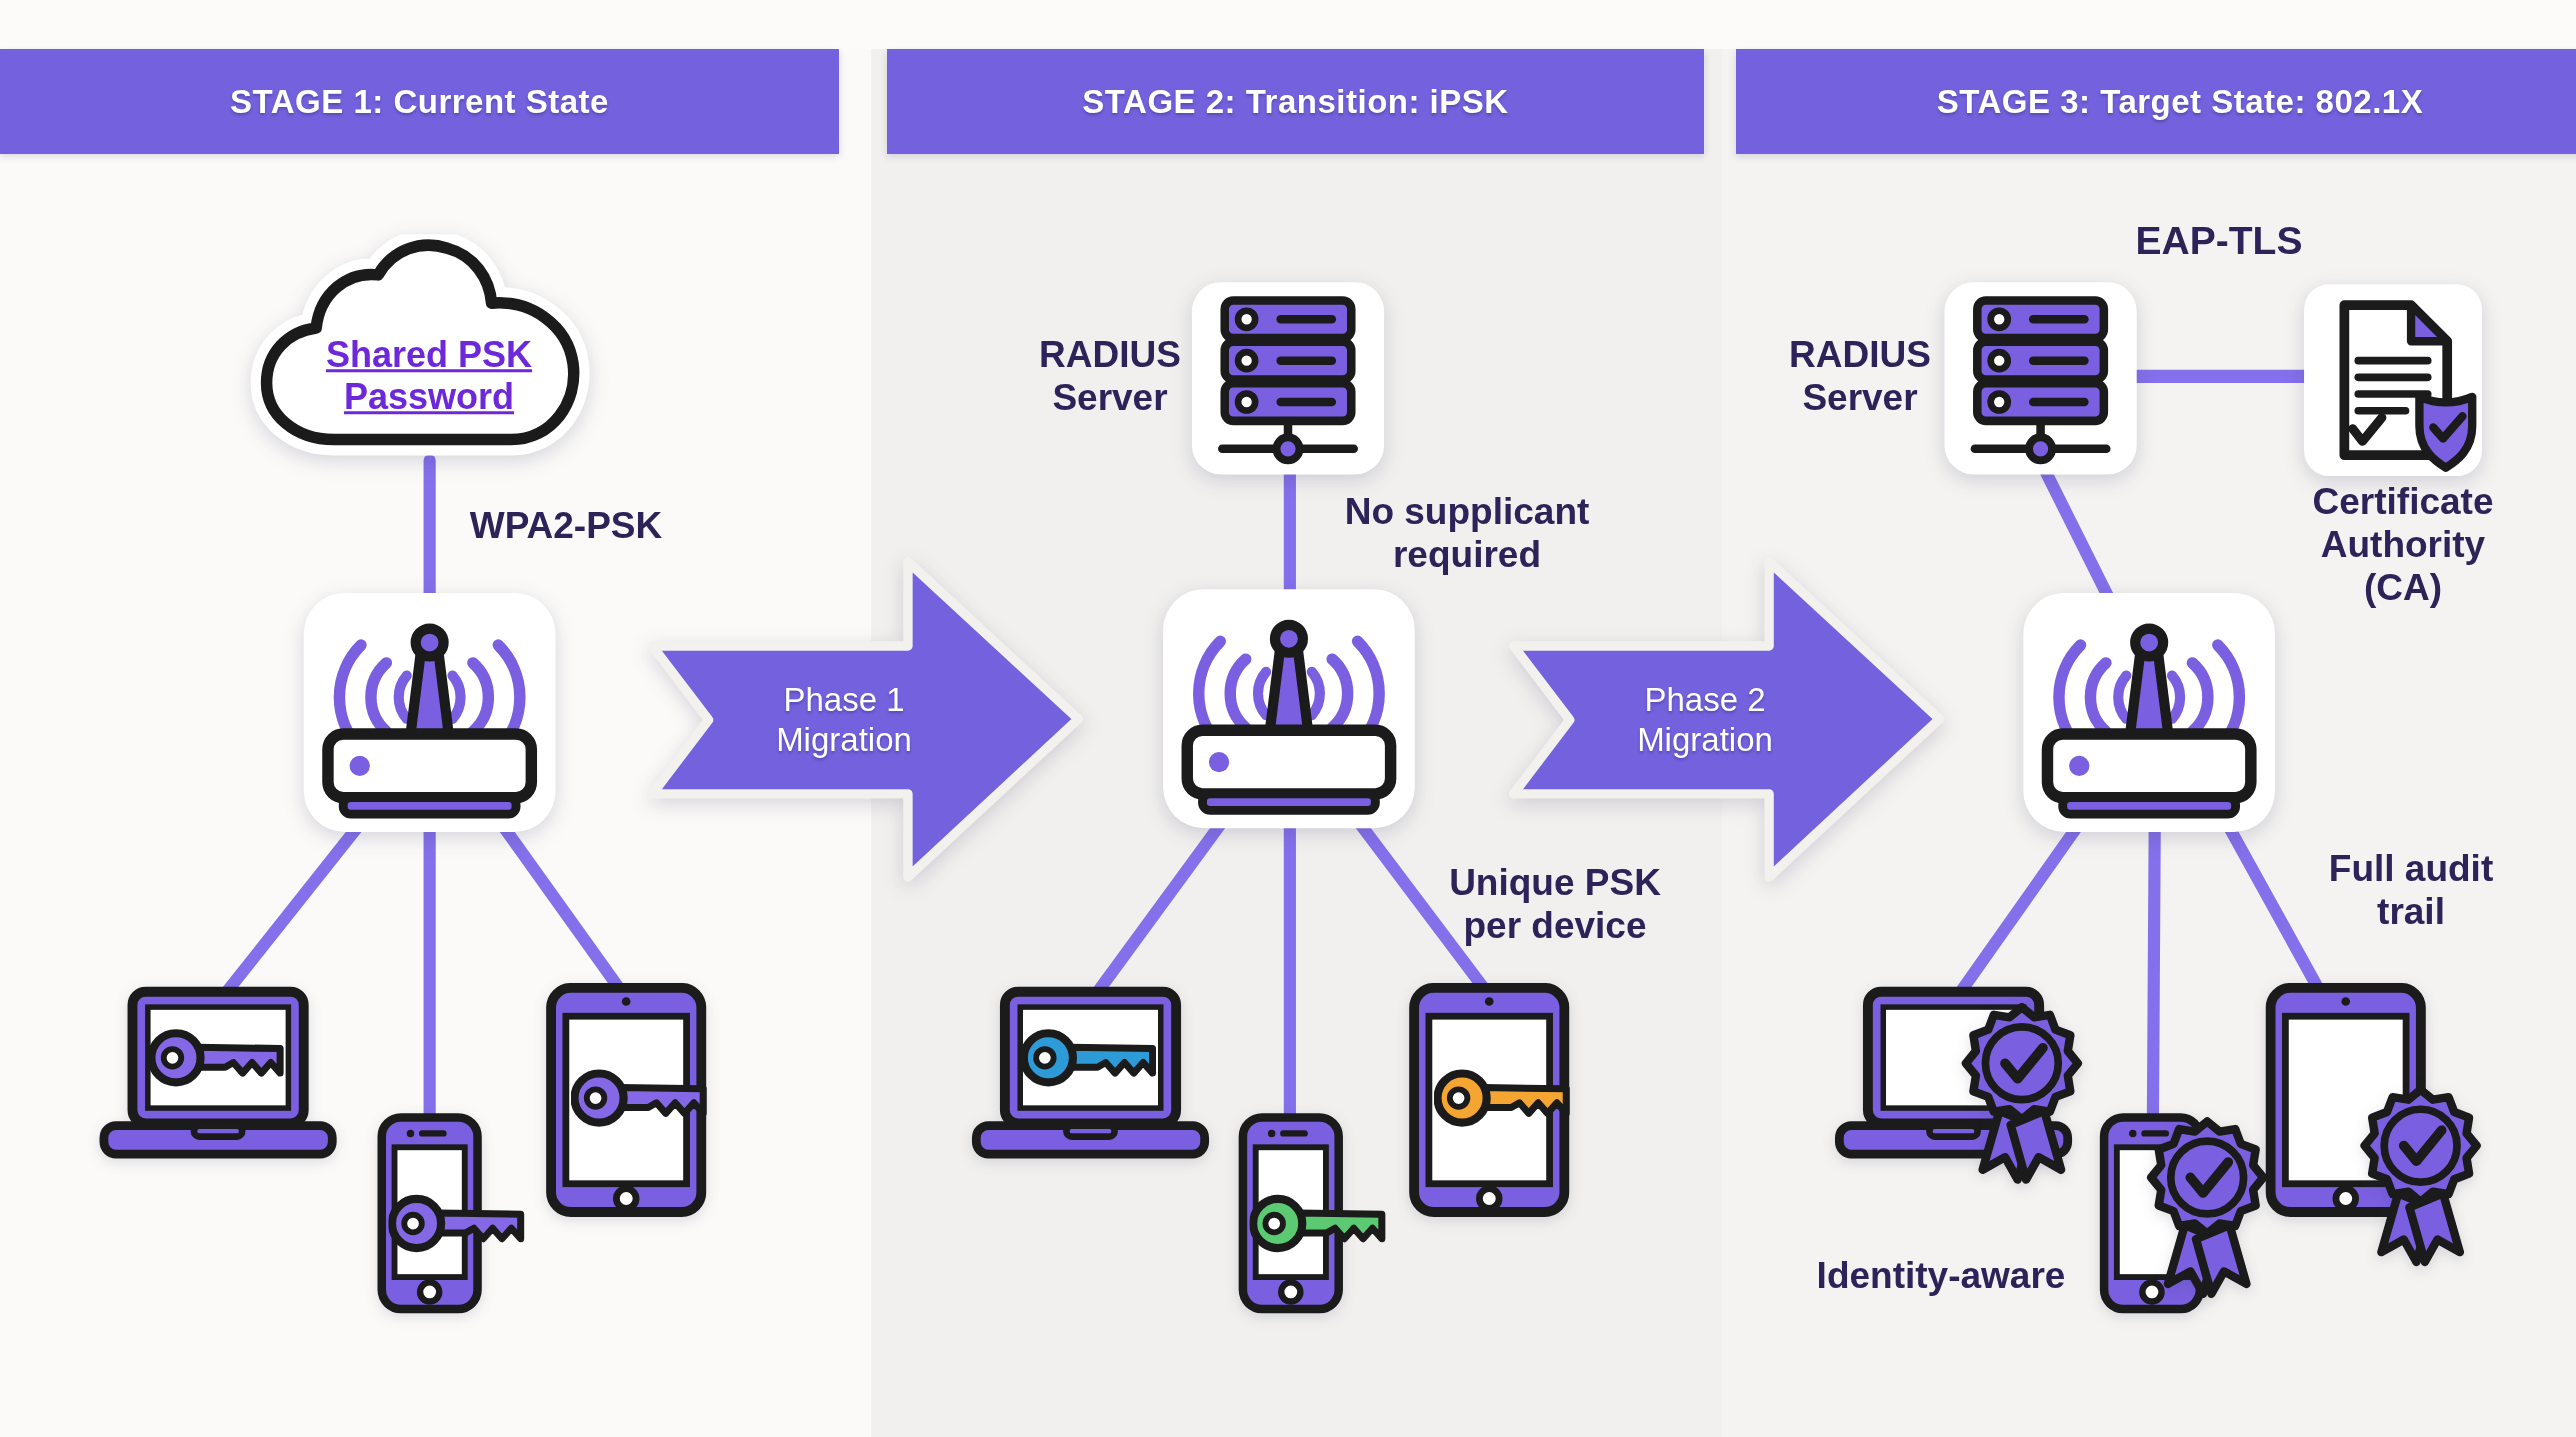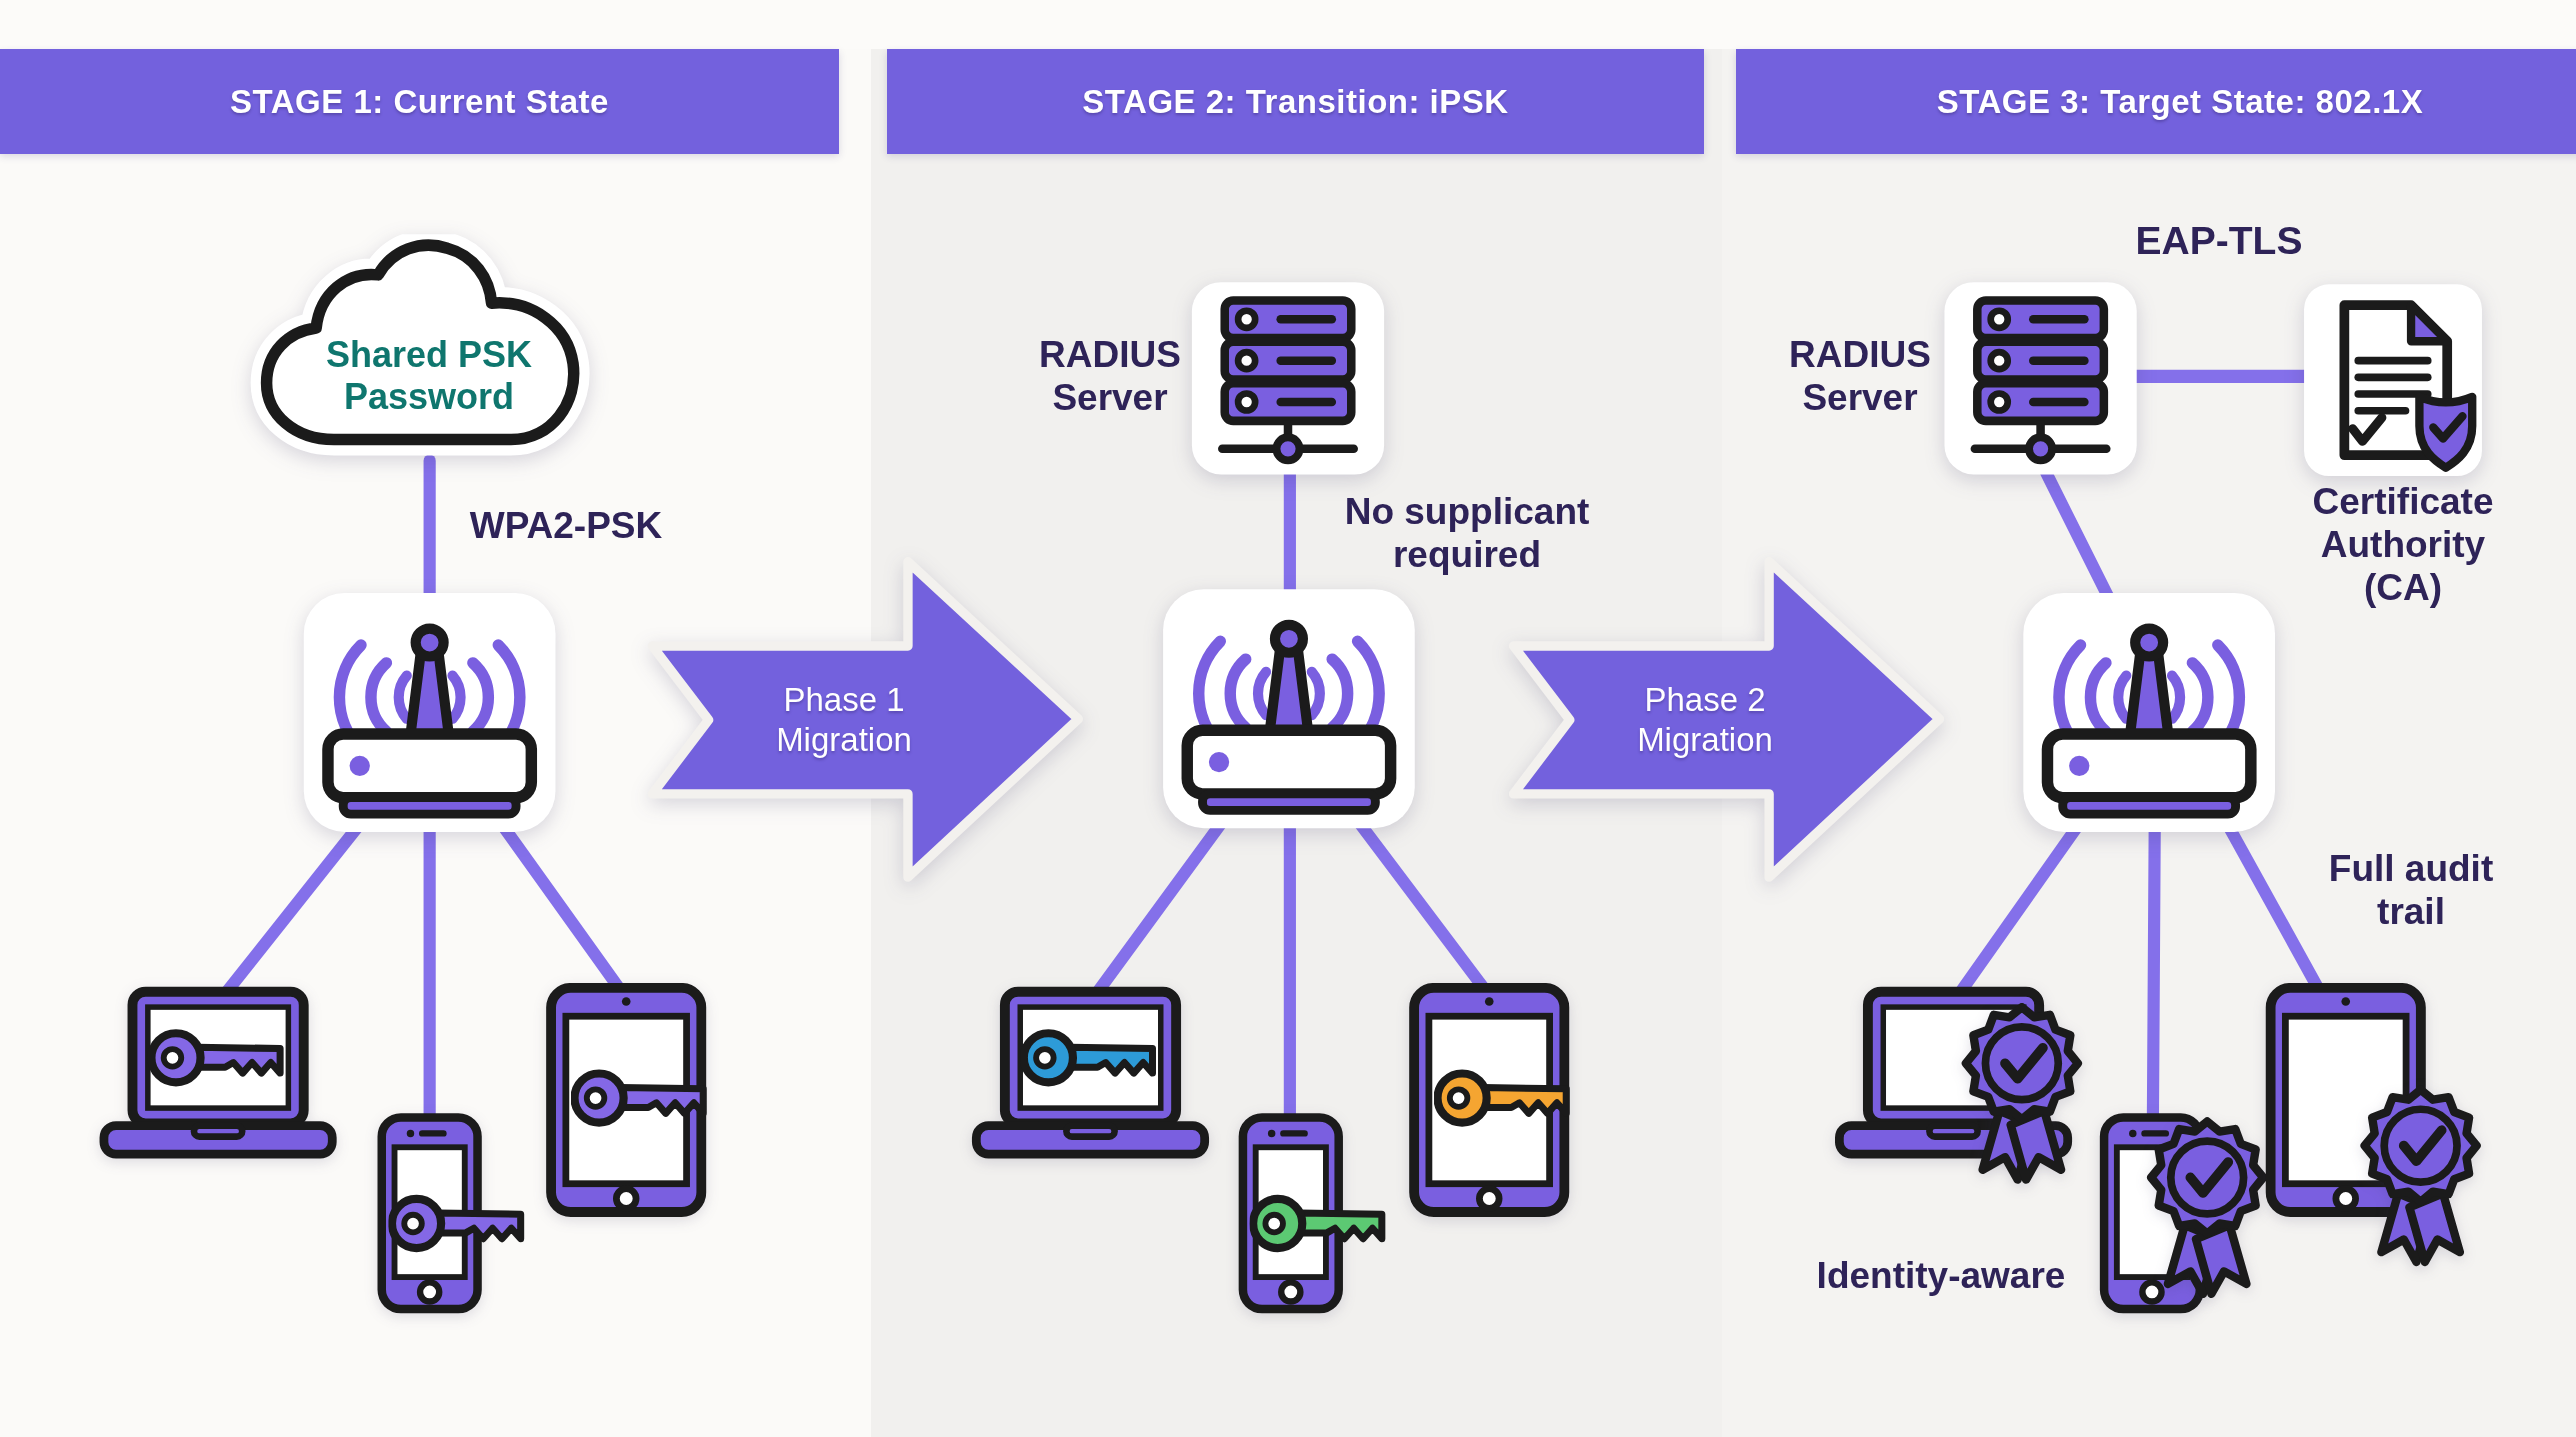--- a/index.html
+++ b/index.html
@@ -23,21 +23,21 @@
   .hdr1{left:0;width:839px;}
   .hdr2{left:887px;width:817px;}
   .hdr3{left:1736px;width:824px;padding-left:32px;}
   svg.canvas{position:absolute;left:0;top:0;}
   .lbl{
     position:absolute;transform:translate(-50%,-50%);
     color:var(--ink,#2e2358);font-weight:bold;text-align:center;
     white-space:pre-line;line-height:1.16;font-size:37px;
   }
   .lbl.big{font-size:39px;}
-  .lbl.cloudtxt{font-size:36px;color:#0f766e;}
+  .lbl.cloudtxt{font-size:36px;color:#6d28d9;text-decoration:underline;}
   .arrow-lbl{
     position:absolute;transform:translate(-50%,-50%);
     color:#fff;font-weight:normal;font-size:33px;text-align:center;
     white-space:pre-line;line-height:1.22;
     text-shadow:0 1.9px 2.8px rgba(50,35,110,.4);
   }
   .shadow{filter:drop-shadow(0 6px 10px rgba(52,44,96,.18));}
   .soft{filter:drop-shadow(0 4px 7px rgba(52,44,96,.15));}
   .key-purple{color:var(--key_purple,#8468e6);}
   .key-blue{color:var(--key_blue,#2d9bd8);}
@@ -203,20 +203,22 @@
   </svg>
 
   <div class="lbl cloudtxt" style="left:429px;top:376px;">Shared PSK
 Password</div>
   <div class="lbl" style="left:566px;top:526px;">WPA2-PSK</div>
 
   <div class="lbl" style="left:1110px;top:377px;">RADIUS
 Server</div>
   <div class="lbl" style="left:1467px;top:534px;">No supplicant
 required</div>
+  <div class="lbl" style="left:1555px;top:905px;">Unique PSK
+per device</div>
 
   <div class="lbl big" style="left:2219px;top:241px;">EAP-TLS</div>
   <div class="lbl" style="left:1860px;top:377px;">RADIUS
 Server</div>
   <div class="lbl" style="left:2403px;top:530px;margin-top:15px;">Certificate
 Authority (CA)</div>
   <div class="lbl" style="left:2411px;top:891px;">Full audit
 trail</div>
   <div class="lbl" style="left:1941px;top:1276px;">Identity-aware</div>
 

